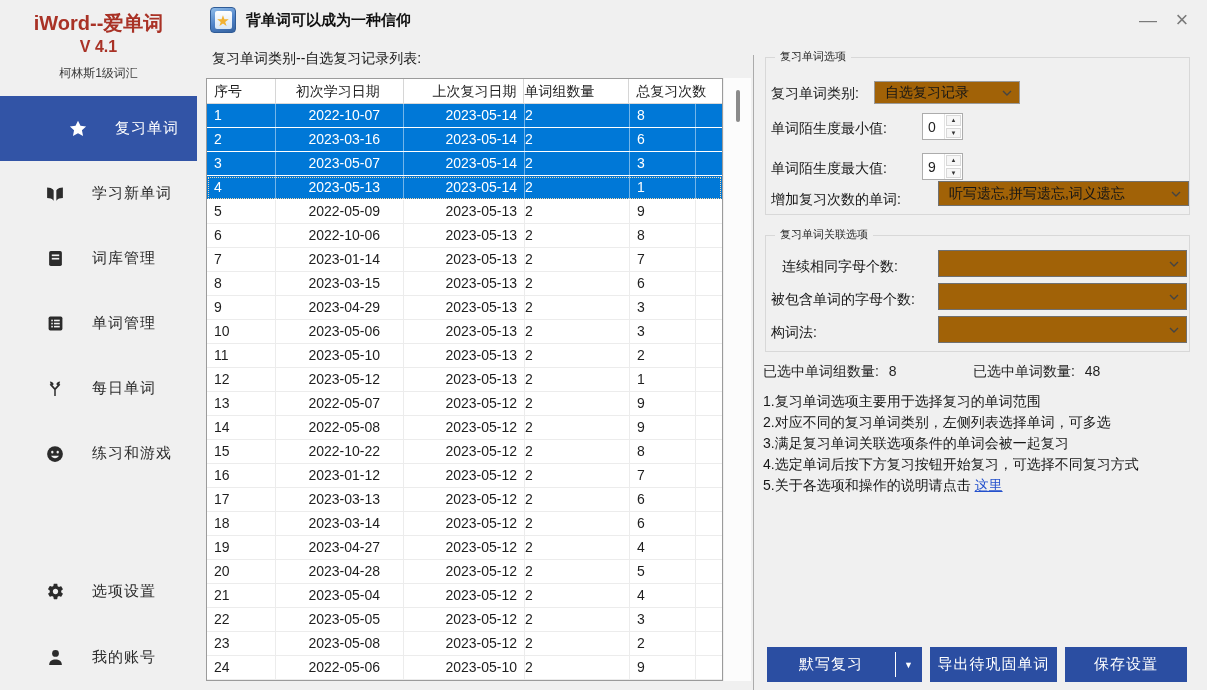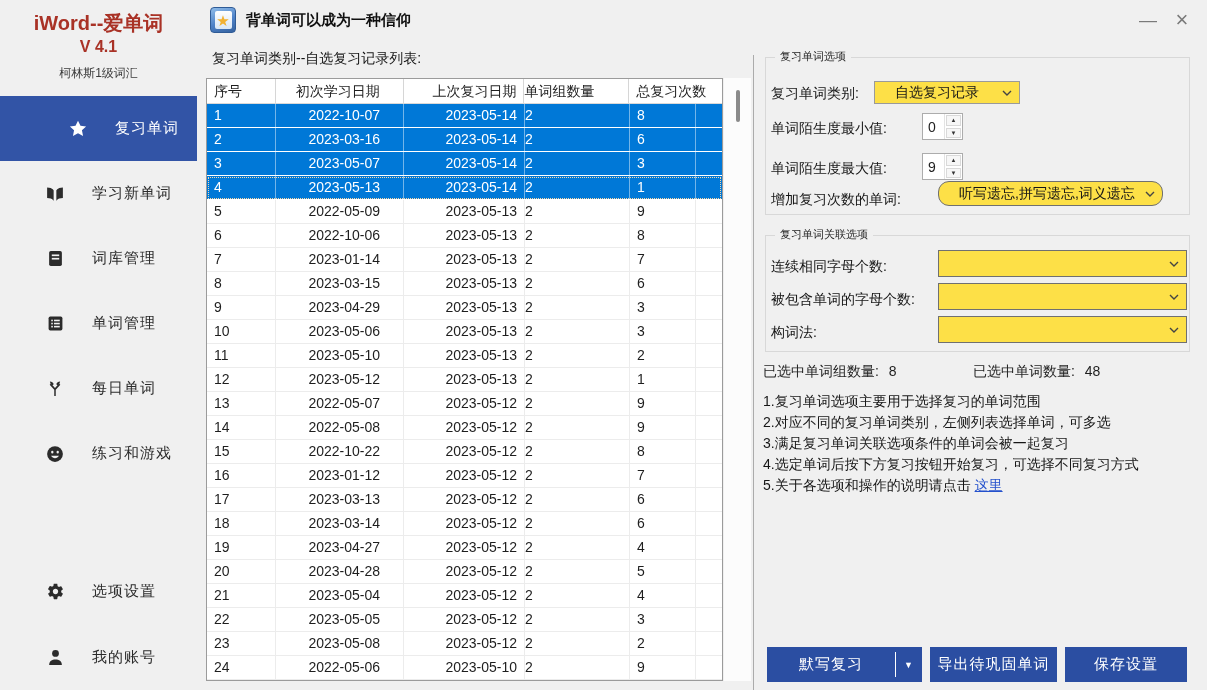--- a/index.html
+++ b/index.html
@@ -63,22 +63,22 @@
   .vthumb{position:absolute;left:12px;top:12px;width:4px;height:32px;border-radius:2px;background:#8A8A8A;}
 
   
   .divider{position:absolute;left:753px;top:55px;width:1px;height:635px;background:#ABABAB;}
   .panel{position:absolute;left:753px;top:40px;width:454px;height:650px;font-size:14px;}
   .groupbox{position:absolute;border:1px solid #D8D8D8;box-sizing:border-box;}
   .gb-title{position:absolute;top:-9px;left:9px;background:#F0F0F0;padding:0 5px;font-size:11px;color:#1E1E1E;}
   .g1{left:12px;top:17px;width:425px;height:158px;}
   .g2{left:12px;top:195px;width:425px;height:117px;}
   .flabel{position:absolute;color:#161616;white-space:nowrap;}
-  .combo{position:absolute;background:#fde047;border:1px solid #707070;box-sizing:border-box;
-    display:flex;align-items:center;padding-left:20px;color:#161616;}
+  .combo{position:absolute;background:#a16207;border:1px solid #707070;box-sizing:border-box;
+    display:flex;align-items:center;padding-left:10px;color:#161616;}
   .combo .chev{position:absolute;right:7px;top:50%;margin-top:-4px;}
   .combo.light{border-color:#9A9A9A;}
   .spinner{position:absolute;width:41px;height:27px;background:#FFFFFF;border:1px solid #ACACAC;
     box-sizing:border-box;display:flex;}
   .spin-val{flex:1;padding-left:5px;display:flex;align-items:center;font-size:14px;}
   .spin-btns{width:17px;display:flex;flex-direction:column;border-left:1px solid #E3E3E3;}
   .spin-btn{flex:1;display:flex;align-items:center;justify-content:center;font-size:6px;color:#333;
     background:#F7F7F7;border:1px solid #D9D9D9;margin:1px;line-height:1;}
   .counts{position:absolute;left:10px;top:323px;width:440px;font-size:14px;}
   .counts .cnt2{position:absolute;left:210px;top:0;}
@@ -428,31 +428,31 @@
       </div>
       <span class="flabel" style="left:5px;top:102px;">单词陌生度最大值:</span>
       <div class="spinner" style="left:156px;top:95px;">
         <div class="spin-val">9</div>
         <div class="spin-btns">
           <div class="spin-btn">▲</div>
           <div class="spin-btn">▼</div>
         </div>
       </div>
       <span class="flabel" style="left:5px;top:133px;">增加复习次数的单词:</span>
-      <div class="combo" style="left:172px;top:123px;width:225px;height:25px;border-radius:11px;">
+      <div class="combo" style="left:172px;top:123px;width:251px;height:25px;">
         <span>听写遗忘,拼写遗忘,词义遗忘</span>
         <svg class="chev" width="10" height="8" viewBox="0 0 10 8">
             <polyline points="1,2 5,6 9,2" fill="none" stroke="#444" stroke-width="1.4"></polyline>
           </svg>
       </div>
     </div>
 
     <div class="groupbox g2">
       <span class="gb-title">复习单词关联选项</span>
-      <span class="flabel" style="left:5px;top:22px;">连续相同字母个数:</span>
+      <span class="flabel" style="left:16px;top:22px;">连续相同字母个数:</span>
       <div class="combo" style="left:172px;top:14px;width:249px;height:27px;">
         <svg class="chev" width="10" height="8" viewBox="0 0 10 8">
             <polyline points="1,2 5,6 9,2" fill="none" stroke="#444" stroke-width="1.4"></polyline>
           </svg>
       </div>
       <span class="flabel" style="left:5px;top:55px;">被包含单词的字母个数:</span>
       <div class="combo" style="left:172px;top:47px;width:249px;height:27px;">
         <svg class="chev" width="10" height="8" viewBox="0 0 10 8">
             <polyline points="1,2 5,6 9,2" fill="none" stroke="#444" stroke-width="1.4"></polyline>
           </svg>

